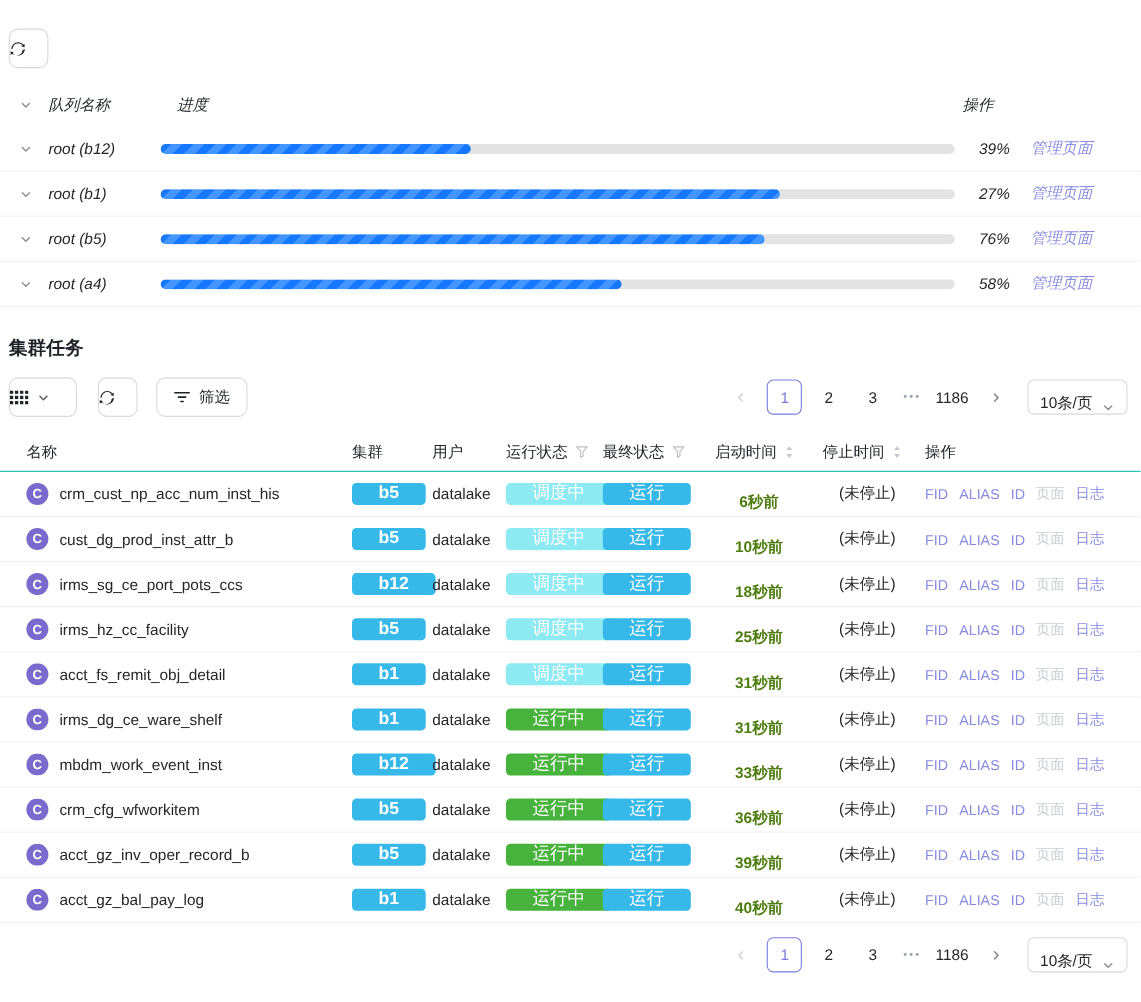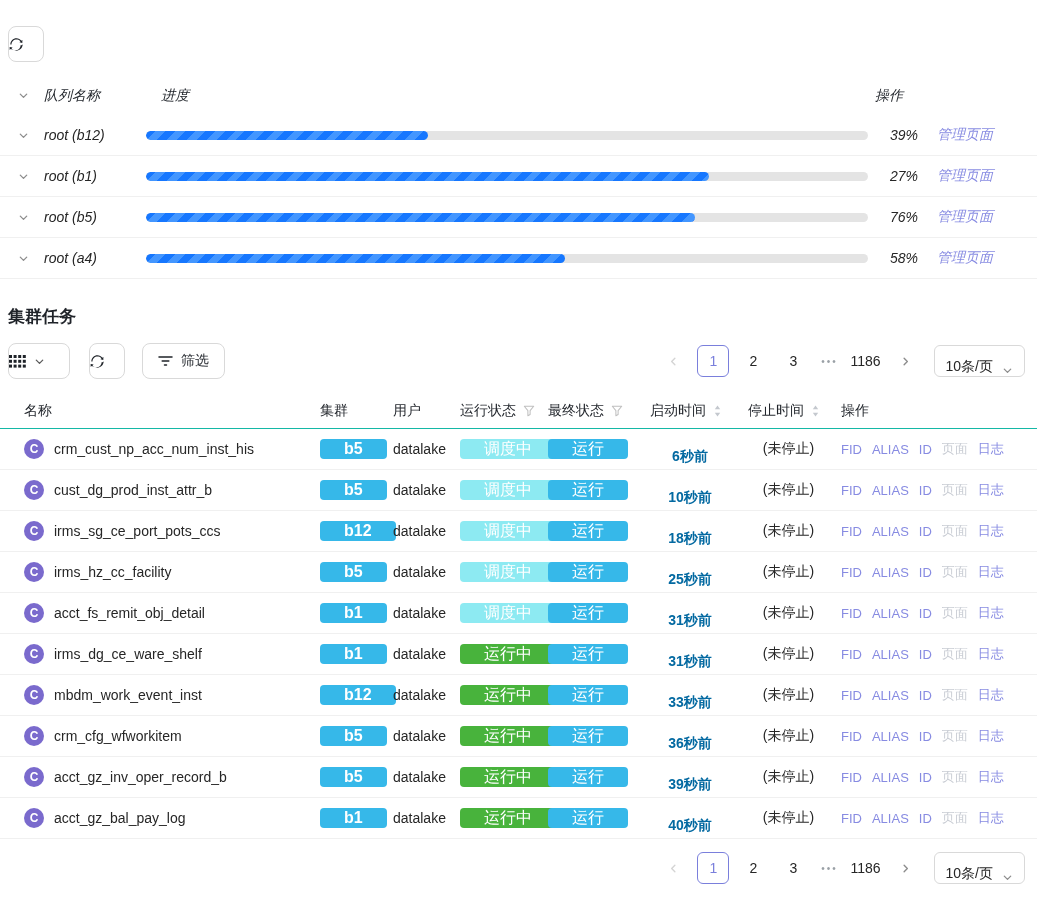--- a/index.html
+++ b/index.html
@@ -77,21 +77,21 @@
   .tc-name{gap:10px;padding-left:16px;overflow:hidden;white-space:nowrap;}
   .avatar{
     flex:0 0 20px;width:20px;height:20px;border-radius:50%;background:var(--avatar-purple);
     color:#fff;font-size:12px;font-weight:700;display:flex;align-items:center;justify-content:center;
   }
   .badge{display:inline-block;padding:2px 24px;border-radius:4px;color:#fff;font-size:16px;line-height:16px;white-space:nowrap;}
   .b-cluster{background:var(--badge-cyan);font-weight:700;}
   .b-final{background:var(--badge-cyan);}
   .b-sched{background:var(--badge-light-cyan);}
   .b-run{background:var(--badge-green);}
-  .tc-start{justify-content:center;font-weight:700;color:#0369a1;margin-top:16px;}
+  .tc-start{justify-content:center;font-weight:700;color:#4d7c0f;margin-top:16px;}
   .tc-stop{justify-content:center;}
   .tc-ops{gap:10px;padding-left:4px;}
   .oplink{color:var(--link-purple);font-size:13px;text-decoration:none;cursor:pointer;white-space:nowrap;}
   .oplink.disabled{color:#c9cdd4;cursor:default;}
   svg{display:block;}
 </style>
 </head>
 <body>
 
 <section>

